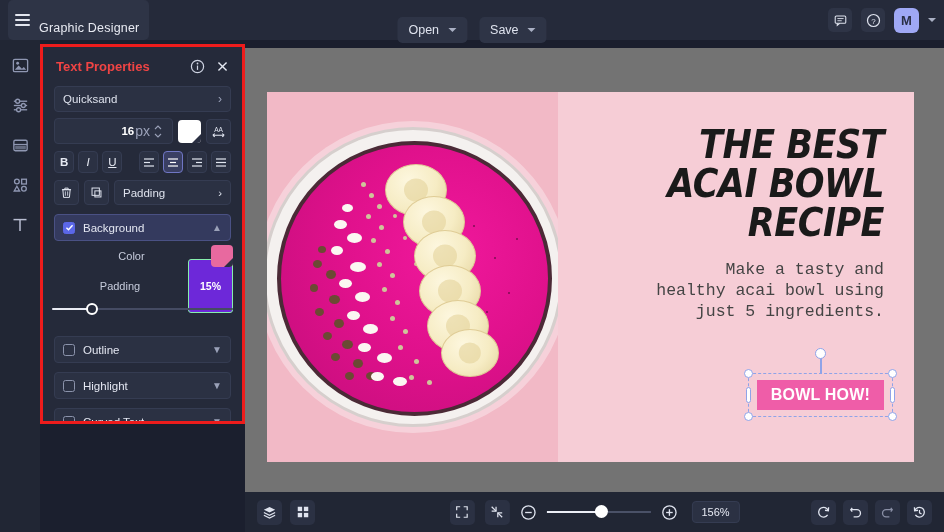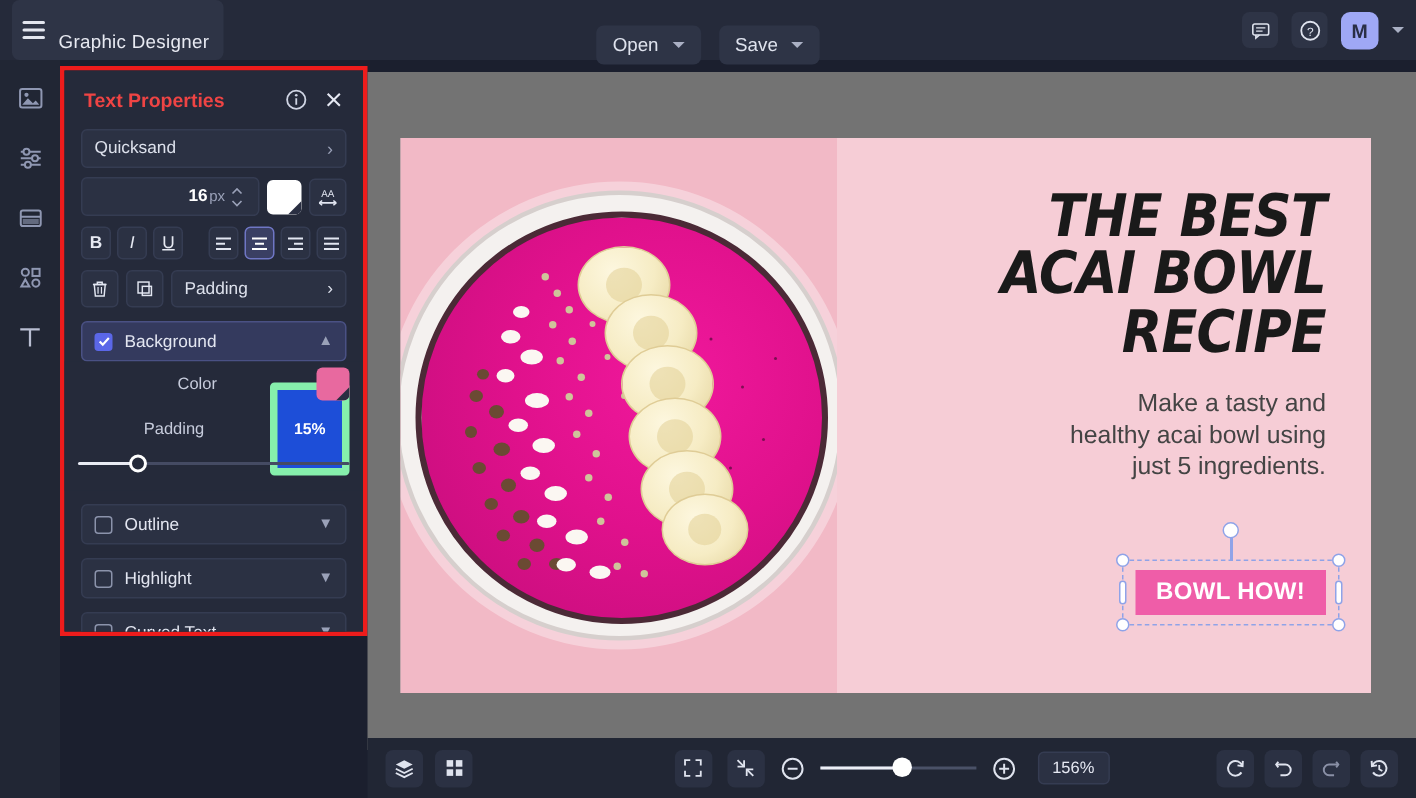--- a/index.html
+++ b/index.html
@@ -75,21 +75,21 @@
   }
   .field .chev-r { margin-left: auto; color: #9aa1b8; font-size: 12px; }
 
   .row { display: flex; gap: 5px; margin: 6px 11px 0 11px; align-items: center; }
   .size-box {
     flex: 1; height: 26px; background: #2b3143; border: 1px solid #353c52;
     border-radius: 4px; display: flex; align-items: center; justify-content: flex-end;
     padding-right: 7px; gap: 1px;
   }
   .size-num { color: #fff; font-size: 11.5px; font-weight: bold; }
-  .size-unit { color: #9aa1b8; font-size: 10px; }
+  .size-unit { color: #9aa1b8; font-size: 14px; }
   .spin { display: flex; flex-direction: column; gap: 3px; padding: 0 3px; }
   .sw-white {
     width: 23px; height: 23px; border-radius: 4px; background: #fff; position: relative; overflow: hidden;
   }
   .sw-white::after, .sw-pink::after {
     content: ""; position: absolute; right: 0; bottom: 0;
     border-left: 9px solid transparent; border-bottom: 9px solid #2a2f42;
   }
   .sq-btn {
     width: 25px; height: 25px; background: #2b3143; border: 1px solid #353c52;
@@ -125,21 +125,21 @@
   }
   .cbx.checked { background: #5b67e8; border-color: #5b67e8; }
   .sect-label { color: #e3e6f1; font-size: 11.5px; flex: 1; }
   .chev { color: #9aa1b8; font-size: 10px; }
 
   .sect-body { padding: 0 9px 11px 9px; background: #252a3a; }
   .sub-row { display: flex; align-items: center; height: 30px; text-align: center; }
   .sub-label { color: #c7ccdc; font-size: 11px; flex: 1; }
   .sw-pink { width: 22px; height: 22px; border-radius: 4px; background: #e8699f; position: relative; overflow: hidden; }
   .pct {
-    background: #1d4ed8; border: 5px solid #86efac; border-radius: 3px;
+    background: #6d28d9; border: 1px solid #86efac; border-radius: 3px;
     color: #fff; font-size: 10.5px; font-weight: bold; padding: 20px 11px;
   }
   .slider { position: relative; height: 14px; margin-top: 1px; }
   .track { position: absolute; top: 6px; left: 0; right: 0; height: 2px; background: #454b63; border-radius: 2px; }
   .track-fill { position: absolute; top: 6px; left: 0; width: 22%; height: 2px; background: #e9ebf3; border-radius: 2px; }
   .knob {
     position: absolute; top: 1px; left: 19%; width: 12px; height: 12px;
     border-radius: 50%; background: #252a3a; border: 2px solid #fff;
   }
 
@@ -183,21 +183,21 @@
 
   .txt { position: relative; flex: 1; padding: 34px 30px 0 8px; }
   .headline {
     color: #1a1a1a; font-family: "DejaVu Sans", sans-serif;
     font-weight: bold; font-style: italic;
     font-size: 35px; line-height: 0.98; text-align: right;
     letter-spacing: -0.5px; transform: scaleY(1.12); transform-origin: right top;
   }
   .subtext {
     margin-top: 30px; color: #444; text-align: right;
-    font-size: 16.5px; line-height: 1.28; font-family: Liberation Sans, sans-serif;
+    font-size: 16.5px; line-height: 1.28; font-family: Liberation Mono, monospace;
   }
 
   .cta-wrap { position: absolute; right: 30px; bottom: 52px; }
   .cta {
     background: #ef5da8; color: #fff; font-size: 16px; font-weight: bold;
     letter-spacing: .2px; padding: 6px 14px; display: inline-block;
   }
   .sel-box {
     position: absolute; left: -9px; top: -7px; right: -9px; bottom: -7px;
     border: 1.5px dashed #8fa3e8;

